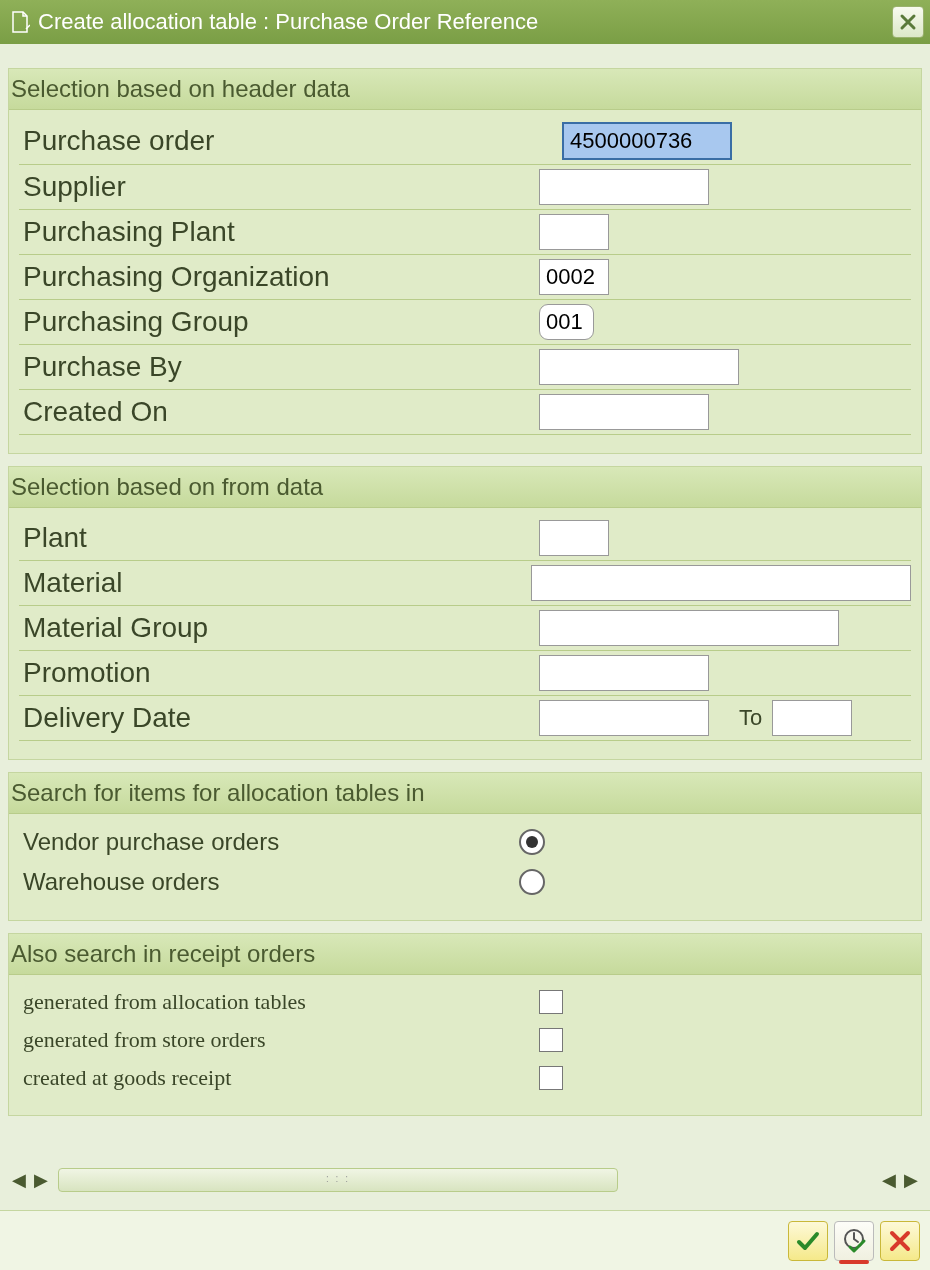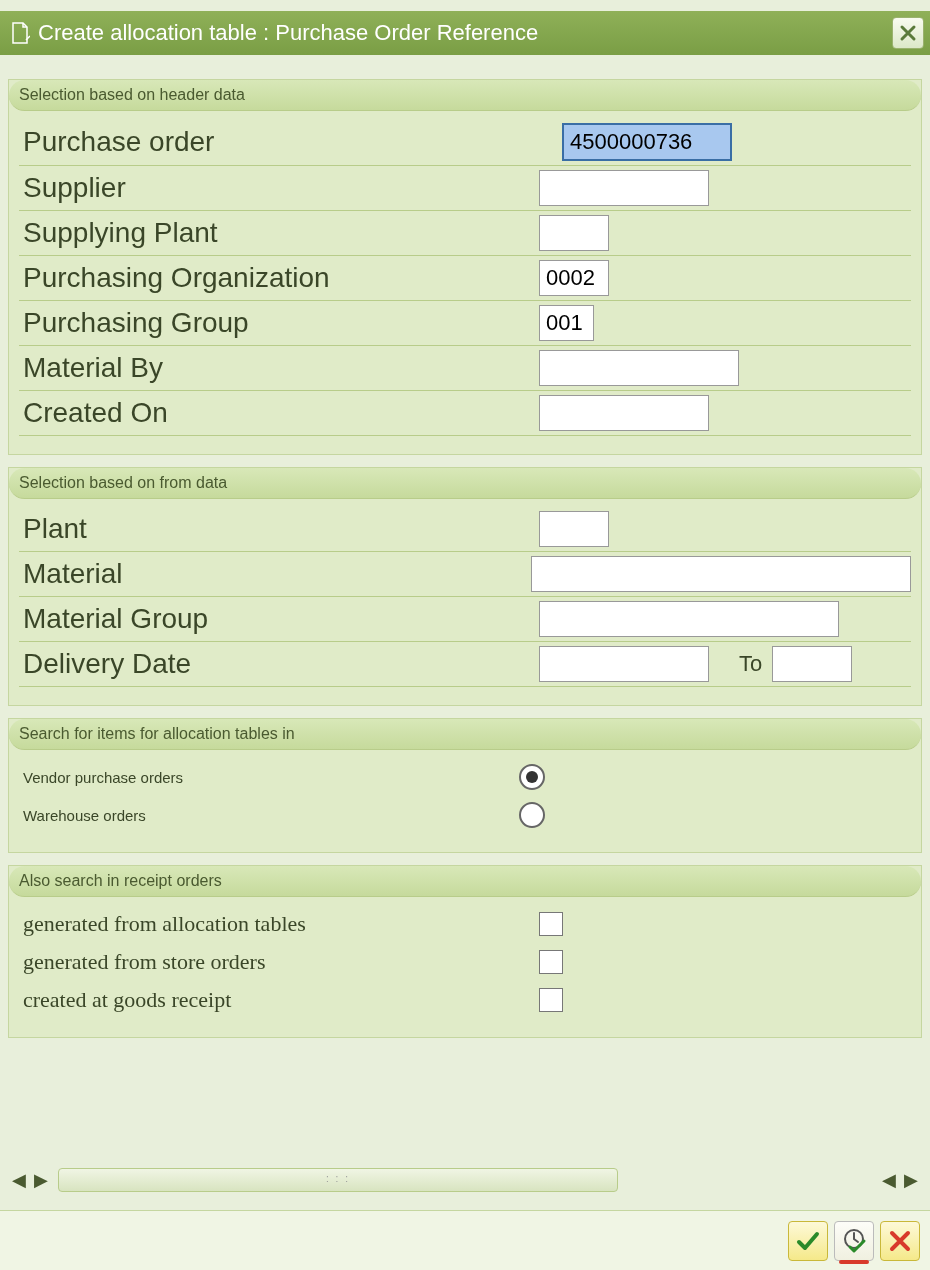--- a/index.html
+++ b/index.html
@@ -1,38 +1,38 @@
 <!DOCTYPE html>
 <html><head>
 <meta charset="utf-8">
 <style>
 * { box-sizing: border-box; margin: 0; padding: 0; }
 body { font-family: Arial, sans-serif; background: #e8efdb; width: 930px; height: 1270px; overflow: hidden; position: relative; }
 
-.titlebar { background: linear-gradient(to bottom, #8fb058, #7a9e45); height: 44px; display: flex; align-items: center; padding: 0 10px; color: #fff; font-size: 22px; position: relative; margin-top: 11px; }
+.titlebar { background: linear-gradient(to bottom, #8fb058, #7a9e45); height: 44px; display: flex; align-items: center; padding: 0 10px; color: #fff; font-size: 22px; position: relative; }
 .titlebar .doc-icon { margin-right: 8px; }
 .titlebar .doc-icon svg { display: block; }
 .close-btn { position: absolute; right: 6px; top: 6px; width: 32px; height: 32px; background: linear-gradient(to bottom, #f8fbef, #dce8c8); border: 1px solid #9ab26e; border-radius: 4px; display: flex; align-items: center; justify-content: center; cursor: pointer; }
 .close-btn svg { display: block; }
 
 .content { padding: 12px 0 0 0; }
 
 .group { margin: 12px 8px 0 8px; background: #e0ebc8; border: 1px solid #c5d6a0; }
-.group-header { background: linear-gradient(to bottom, #d8e8b8, #c6da9c); padding: 6px 10px; font-size: 16px; color: #4a5a30; border-bottom: 1px solid #b8cc8a; border-radius: 19px; }
+.group-header { background: linear-gradient(to bottom, #d8e8b8, #c6da9c); padding: 6px 2px; font-size: 24px; color: #4a5a30; border-bottom: 1px solid #b8cc8a; }
 .group-body { padding: 8px 10px 18px 10px; }
 
 .field-row { display: flex; align-items: center; border-bottom: 1px solid #b8cc8a; padding: 4px 0; min-height: 40px; }
 .field-label { width: 520px; font-size: 28px; color: #3a4628; padding-left: 4px; }
 .field-input { }
 .field-input input[type=text] { font-size: 22px; font-family: Arial, sans-serif; padding: 4px 6px; border: 1px solid #999; background: #fff; }
 .field-input input.selected { background: #a8c8ef; border: 2px solid #3a6ea5; }
 .to-label { font-size: 22px; color: #3a4628; margin-left: 30px; margin-right: 10px; }
 
 .radio-row { display: flex; align-items: center; padding: 6px 0; }
-.radio-label { width: 500px; font-size: 15px; color: #3a4628; padding-left: 4px; }
+.radio-label { width: 500px; font-size: 24px; color: #3a4628; padding-left: 4px; }
 .radio-ctrl { width: 26px; height: 26px; border: 2px solid #666; border-radius: 50%; background: #fff; display: flex; align-items: center; justify-content: center; cursor: pointer; }
 .radio-ctrl.checked::after { content: ''; width: 12px; height: 12px; background: #333; border-radius: 50%; }
 
 .check-row { display: flex; align-items: center; padding: 6px 0; font-family: Liberation Serif, serif; }
 .check-label { width: 520px; font-size: 22px; color: #3a4628; padding-left: 4px; }
 .check-ctrl { width: 24px; height: 24px; border: 1px solid #777; background: #fff; cursor: pointer; }
 
 .scrollbar-area { position: absolute; left: 0; right: 0; bottom: 70px; height: 40px; background: #e8efdb; display: flex; align-items: center; padding: 0 8px; }
 .sb-arrow { width: 22px; height: 22px; display: flex; align-items: center; justify-content: center; cursor: pointer; color: #4a5a30; font-size: 18px; }
 .sb-track { flex: 0 0 560px; height: 24px; background: linear-gradient(to bottom, #f0f5e4, #d8e4c0); border: 1px solid #b8cc8a; border-radius: 4px; margin: 0 6px; position: relative; cursor: pointer; }
@@ -73,33 +73,33 @@
     <div class="group-body">
       <div class="field-row">
         <div class="field-label">Purchase order</div>
         <div class="field-input"><input type="text" class="selected" style="width: 170px; margin-left: 23px;" value="4500000736"></div>
       </div>
       <div class="field-row">
         <div class="field-label">Supplier</div>
         <div class="field-input"><input type="text" style="width: 170px;" value=""></div>
       </div>
       <div class="field-row">
-        <div class="field-label">Supplying Plant</div>
+        <div class="field-label">Purchasing Plant</div>
         <div class="field-input"><input type="text" style="width: 70px;" value=""></div>
       </div>
       <div class="field-row">
         <div class="field-label">Purchasing Organization</div>
         <div class="field-input"><input type="text" style="width: 70px;" value="0002"></div>
       </div>
       <div class="field-row">
         <div class="field-label">Purchasing Group</div>
-        <div class="field-input"><input type="text" style="width: 55px;" value="001"></div>
-      </div>
-      <div class="field-row">
-        <div class="field-label">Material By</div>
+        <div class="field-input"><input type="text" style="width: 55px; border-radius: 9px;" value="001"></div>
+      </div>
+      <div class="field-row">
+        <div class="field-label">Purchase By</div>
         <div class="field-input"><input type="text" style="width: 200px;" value=""></div>
       </div>
       <div class="field-row">
         <div class="field-label">Created On</div>
         <div class="field-input"><input type="text" style="width: 170px;" value=""></div>
       </div>
     </div>
   </div>
 
   <div class="group">
@@ -109,20 +109,24 @@
         <div class="field-label">Plant</div>
         <div class="field-input"><input type="text" style="width: 70px;" value=""></div>
       </div>
       <div class="field-row">
         <div class="field-label">Material</div>
         <div class="field-input"><input type="text" style="width: 380px;" value=""></div>
       </div>
       <div class="field-row">
         <div class="field-label">Material Group</div>
         <div class="field-input"><input type="text" style="width: 300px;" value=""></div>
+      </div>
+      <div class="field-row">
+        <div class="field-label">Promotion</div>
+        <div class="field-input"><input type="text" style="width: 170px;" value=""></div>
       </div>
       <div class="field-row">
         <div class="field-label">Delivery Date</div>
         <div class="field-input" style="display:flex; align-items:center;">
           <input type="text" style="width: 170px;" value="">
           <span class="to-label">To</span>
           <input type="text" style="width: 80px;" value="">
         </div>
       </div>
     </div>

